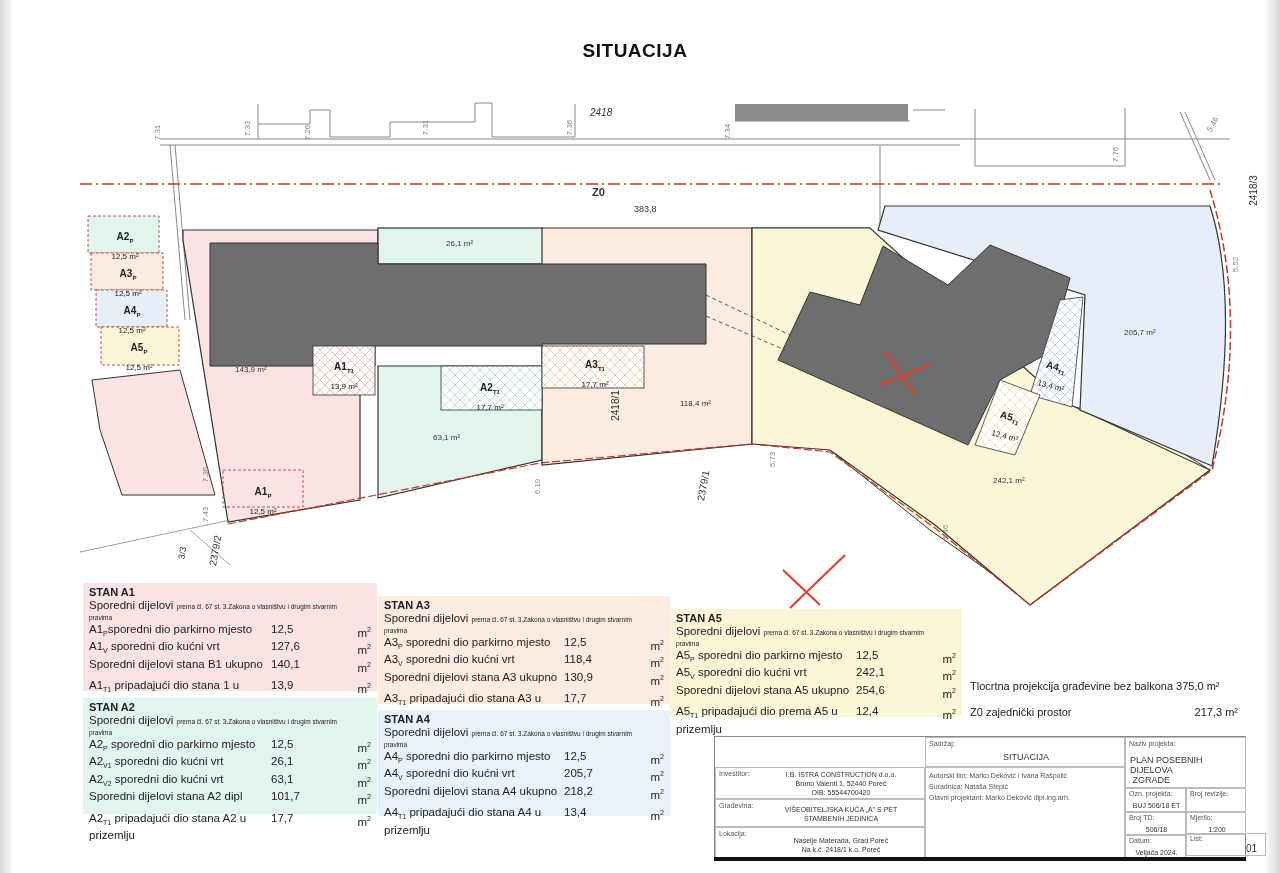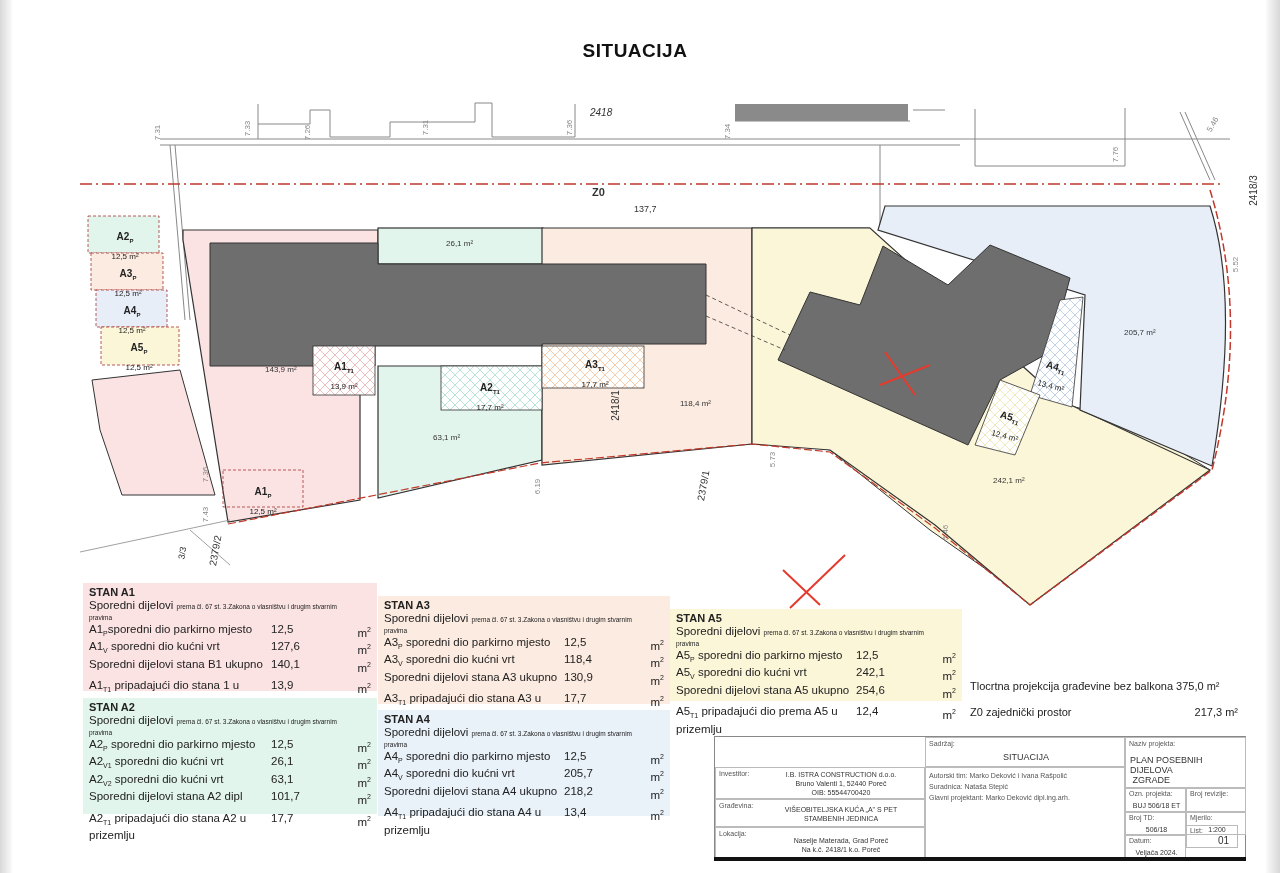--- a/index.html
+++ b/index.html
@@ -138,29 +138,29 @@
   <rect x="223" y="470" width="80" height="37" fill="none" stroke="#a33" stroke-width="0.8" stroke-dasharray="3,2"></rect>
 
   <path d="M885,352 L915,395 M880,385 L930,365" stroke="#e53b2c" stroke-width="2" fill="none"></path>
   <path d="M783,570 L820,605 M790,608 L845,555" stroke="#e53b2c" stroke-width="2" fill="none"></path>
 
   <line x1="80" y1="552" x2="230" y2="520" stroke="#888" stroke-width="0.8"></line>
   <line x1="190" y1="530" x2="230" y2="565" stroke="#888" stroke-width="0.8"></line>
 </svg>
 
 <div class="lbl big" style="left:592px;top:186px;">Z0</div>
-<div class="lbl" style="left:634px;top:204px;font-size:9px;">137,7</div>
+<div class="lbl" style="left:634px;top:204px;font-size:9px;">383,8</div>
 <div class="lbl" style="left:590px;top:107px;font-size:10px;font-style:italic;">2418</div>
 <div class="lbl" style="left:1238px;top:185px;font-size:10px;transform:rotate(-90deg);">2418/3</div>
 <div class="lbl" style="left:600px;top:400px;font-size:10px;transform:rotate(-90deg);">2418/1</div>
 <div class="lbl" style="left:688px;top:480px;font-size:10px;transform:rotate(-80deg);">2379/1</div>
 <div class="lbl" style="left:200px;top:545px;font-size:10px;transform:rotate(-80deg);">2379/2</div>
 <div class="lbl" style="left:176px;top:548px;font-size:9px;transform:rotate(-80deg);">3/3</div>
 
-<div class="lbl" style="left:235px;top:365px;margin-left:30px;">143,9 m²</div>
+<div class="lbl" style="left:235px;top:365px;">143,9 m²</div>
 <div class="lbl" style="left:446px;top:239px;">26,1 m²</div>
 <div class="lbl" style="left:433px;top:433px;">63,1 m²</div>
 <div class="lbl" style="left:680px;top:399px;">118,4 m²</div>
 <div class="lbl" style="left:1124px;top:316px;margin-top:12px;">205,7 m²</div>
 <div class="lbl" style="left:993px;top:476px;">242,1 m²</div>
 
 <div class="parcel-lbl" style="left:100px;top:226px;width:50px;"><span class="nm"><span>A2</span><sub>P</sub></span><br><span class="ar">12,5 m²</span></div>
 <div class="parcel-lbl" style="left:103px;top:263px;width:50px;"><span class="nm"><span>A3</span><sub>P</sub></span><br><span class="ar">12,5 m²</span></div>
 <div class="parcel-lbl" style="left:107px;top:300px;width:50px;"><span class="nm"><span>A4</span><sub>P</sub></span><br><span class="ar">12,5 m²</span></div>
 <div class="parcel-lbl" style="left:114px;top:337px;width:50px;"><span class="nm"><span>A5</span><sub>P</sub></span><br><span class="ar">12,5 m²</span></div>
@@ -289,21 +289,21 @@
       <span class="v">218,2</span>
       <span class="u"><span>m</span><sup>2</sup></span>
     </div>
   <div class="row gap">
       <span class="d"><span>A4</span><sub>T1</sub><span> pripadajući dio stana A4 u prizemlju</span></span>
       <span class="v">13,4</span>
       <span class="u"><span>m</span><sup>2</sup></span>
     </div>
 </div>
 
-<div class="stan" style="left:670px;top:609px;width:292px;height:92px;background:#fbf6d8;">
+<div class="stan" style="left:670px;top:609px;width:292px;height:108px;background:#fbf6d8;">
   <h3>STAN A5</h3>
   <div class="sub"><span>Sporedni dijelovi</span> <small>prema čl. 67 st. 3.Zakona o vlasništvu i drugim stvarnim</small></div>
   <div class="law"><span>pravima</span></div>
   <div class="row">
       <span class="d"><span>A5</span><sub>P</sub><span> sporedni dio parkirno mjesto</span></span>
       <span class="v">12,5</span>
       <span class="u"><span>m</span><sup>2</sup></span>
     </div>
   <div class="row">
       <span class="d"><span>A5</span><sub>V</sub><span>  sporedni dio kućni vrt</span></span>
@@ -372,18 +372,18 @@
     <div class="c" style="left:0;top:12px;width:61px;">506/18</div>
   </div>
   <div class="cell" style="left:471px;top:75px;width:60px;height:23px;">
     <div class="k" style="left:3px;top:1px;">Mjerilo:</div>
     <div class="c" style="left:0;top:12px;width:60px;">1:200</div>
   </div>
   <div class="cell" style="left:410px;top:98px;width:61px;height:23px;">
     <div class="k" style="left:3px;top:1px;">Datum:</div>
     <div class="c" style="left:0;top:12px;width:61px;">Veljača 2024.</div>
   </div>
-  <div class="cell" style="left:471px;top:88px;width:52px;height:23px;">
+  <div class="cell" style="left:471px;top:96px;width:80px;height:23px;">
     <div class="k" style="left:3px;top:1px;">List:</div>
     <div style="position:absolute;right:8px;top:9px;font-size:10px;color:#333;">01</div>
   </div>
 </div>
 <div class="tb-bottom"></div>
 
 </body></html>

